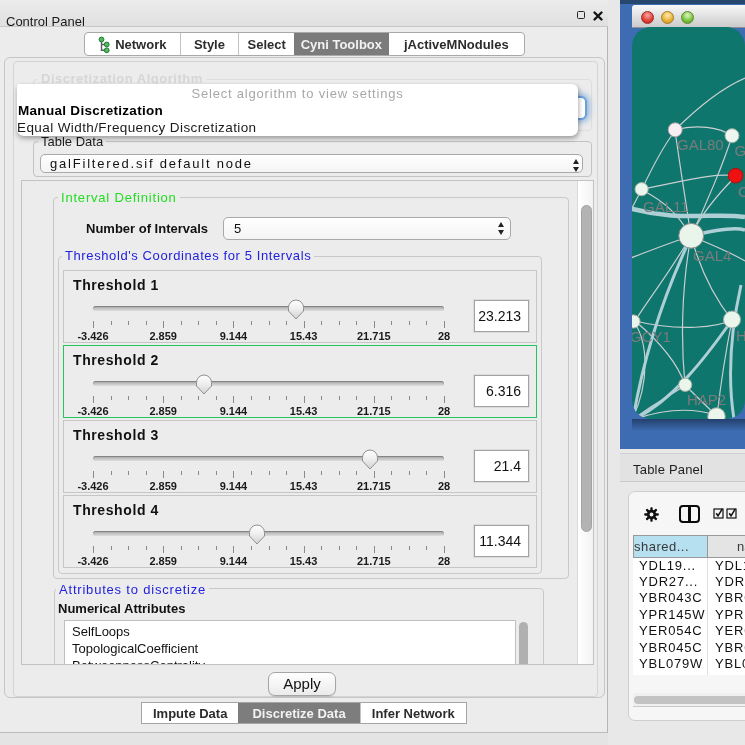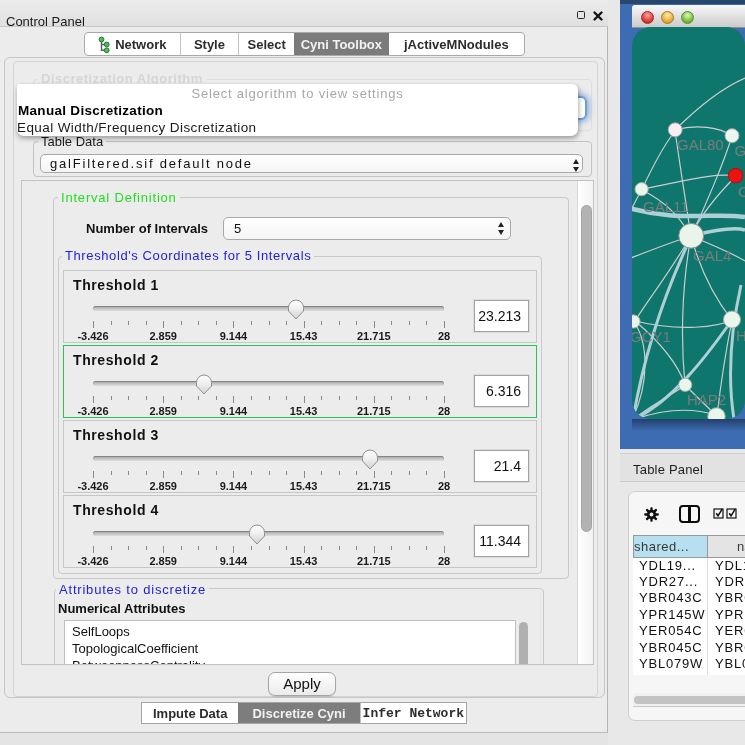--- a/index.html
+++ b/index.html
@@ -250,22 +250,22 @@
   <div class="abs" style="left:497px;top:441px;width:9px;height:46px;background:#b0b0b0;border-radius:5px;"></div>
 
   <div class="abs" style="left:555px;top:0;width:18px;height:485px;background:linear-gradient(90deg,#ffffff,#f0f0f0);border-left:1px solid #dadada;"></div>
   <div class="abs" style="left:559px;top:24px;width:11px;height:327px;background:#b3b3b3;border:1px solid #a3a3a3;border-radius:6px;box-sizing:border-box;"></div>
 </div>
 
 <div class="abs" style="left:268px;top:672px;width:68px;height:24px;background:linear-gradient(#ffffff,#ebebeb);border:1px solid #a5a5a5;border-radius:7px;box-sizing:border-box;text-align:center;font-size:15px;color:#111;line-height:22px;box-shadow:0 1px 1px rgba(0,0,0,0.12);">Apply</div>
 
 <div class="abs" style="left:141px;top:702px;width:326px;height:22px;background:#ffffff;border:1px solid #a5a5a5;border-radius:0;box-sizing:border-box;display:flex;font-size:13px;font-weight:700;color:#2c2c2c;overflow:hidden;">
   <div class="seg" style="width:97px;">Impute Data</div>
-  <div class="seg" style="width:122px;background:#7d7d7d;color:#f2f2f2;">Discretize Cyni</div>
-  <div class="seg" style="width:107px;border-left:1px solid #c3c3c3;font-family:Liberation Mono, monospace;">Infer Network</div>
+  <div class="seg" style="width:122px;background:#7d7d7d;color:#f2f2f2;">Discretize Data</div>
+  <div class="seg" style="width:107px;border-left:1px solid #c3c3c3;">Infer Network</div>
 </div>
 
 <div class="abs" style="left:609px;top:367px;width:0;height:0;border-top:3px solid transparent;border-bottom:3px solid transparent;border-right:4px solid #9a9a9a;"></div>
 <div class="abs" style="left:608px;top:0;width:137px;height:745px;background:#e8e8e8;"></div>
 
 <div class="abs" style="left:620px;top:0;width:125px;height:449px;background:#3e6cb2;"></div>
 <div class="abs" style="left:620px;top:0;width:125px;height:4px;background:#27476f;"></div>
 
 <div class="abs" style="left:632px;top:5px;width:113px;height:22px;background:linear-gradient(#f8f8f8,#cbcbcb);border-bottom:1px solid #909090;border-radius:3px 0 0 0;"></div>
 <div class="abs" style="left:641px;top:11px;width:11px;height:11px;border-radius:50%;background:radial-gradient(circle at 50% 30%,#f79a96 8%,#e2443c 55%,#b71c14);border:0.5px solid #9e2b24;"></div>

